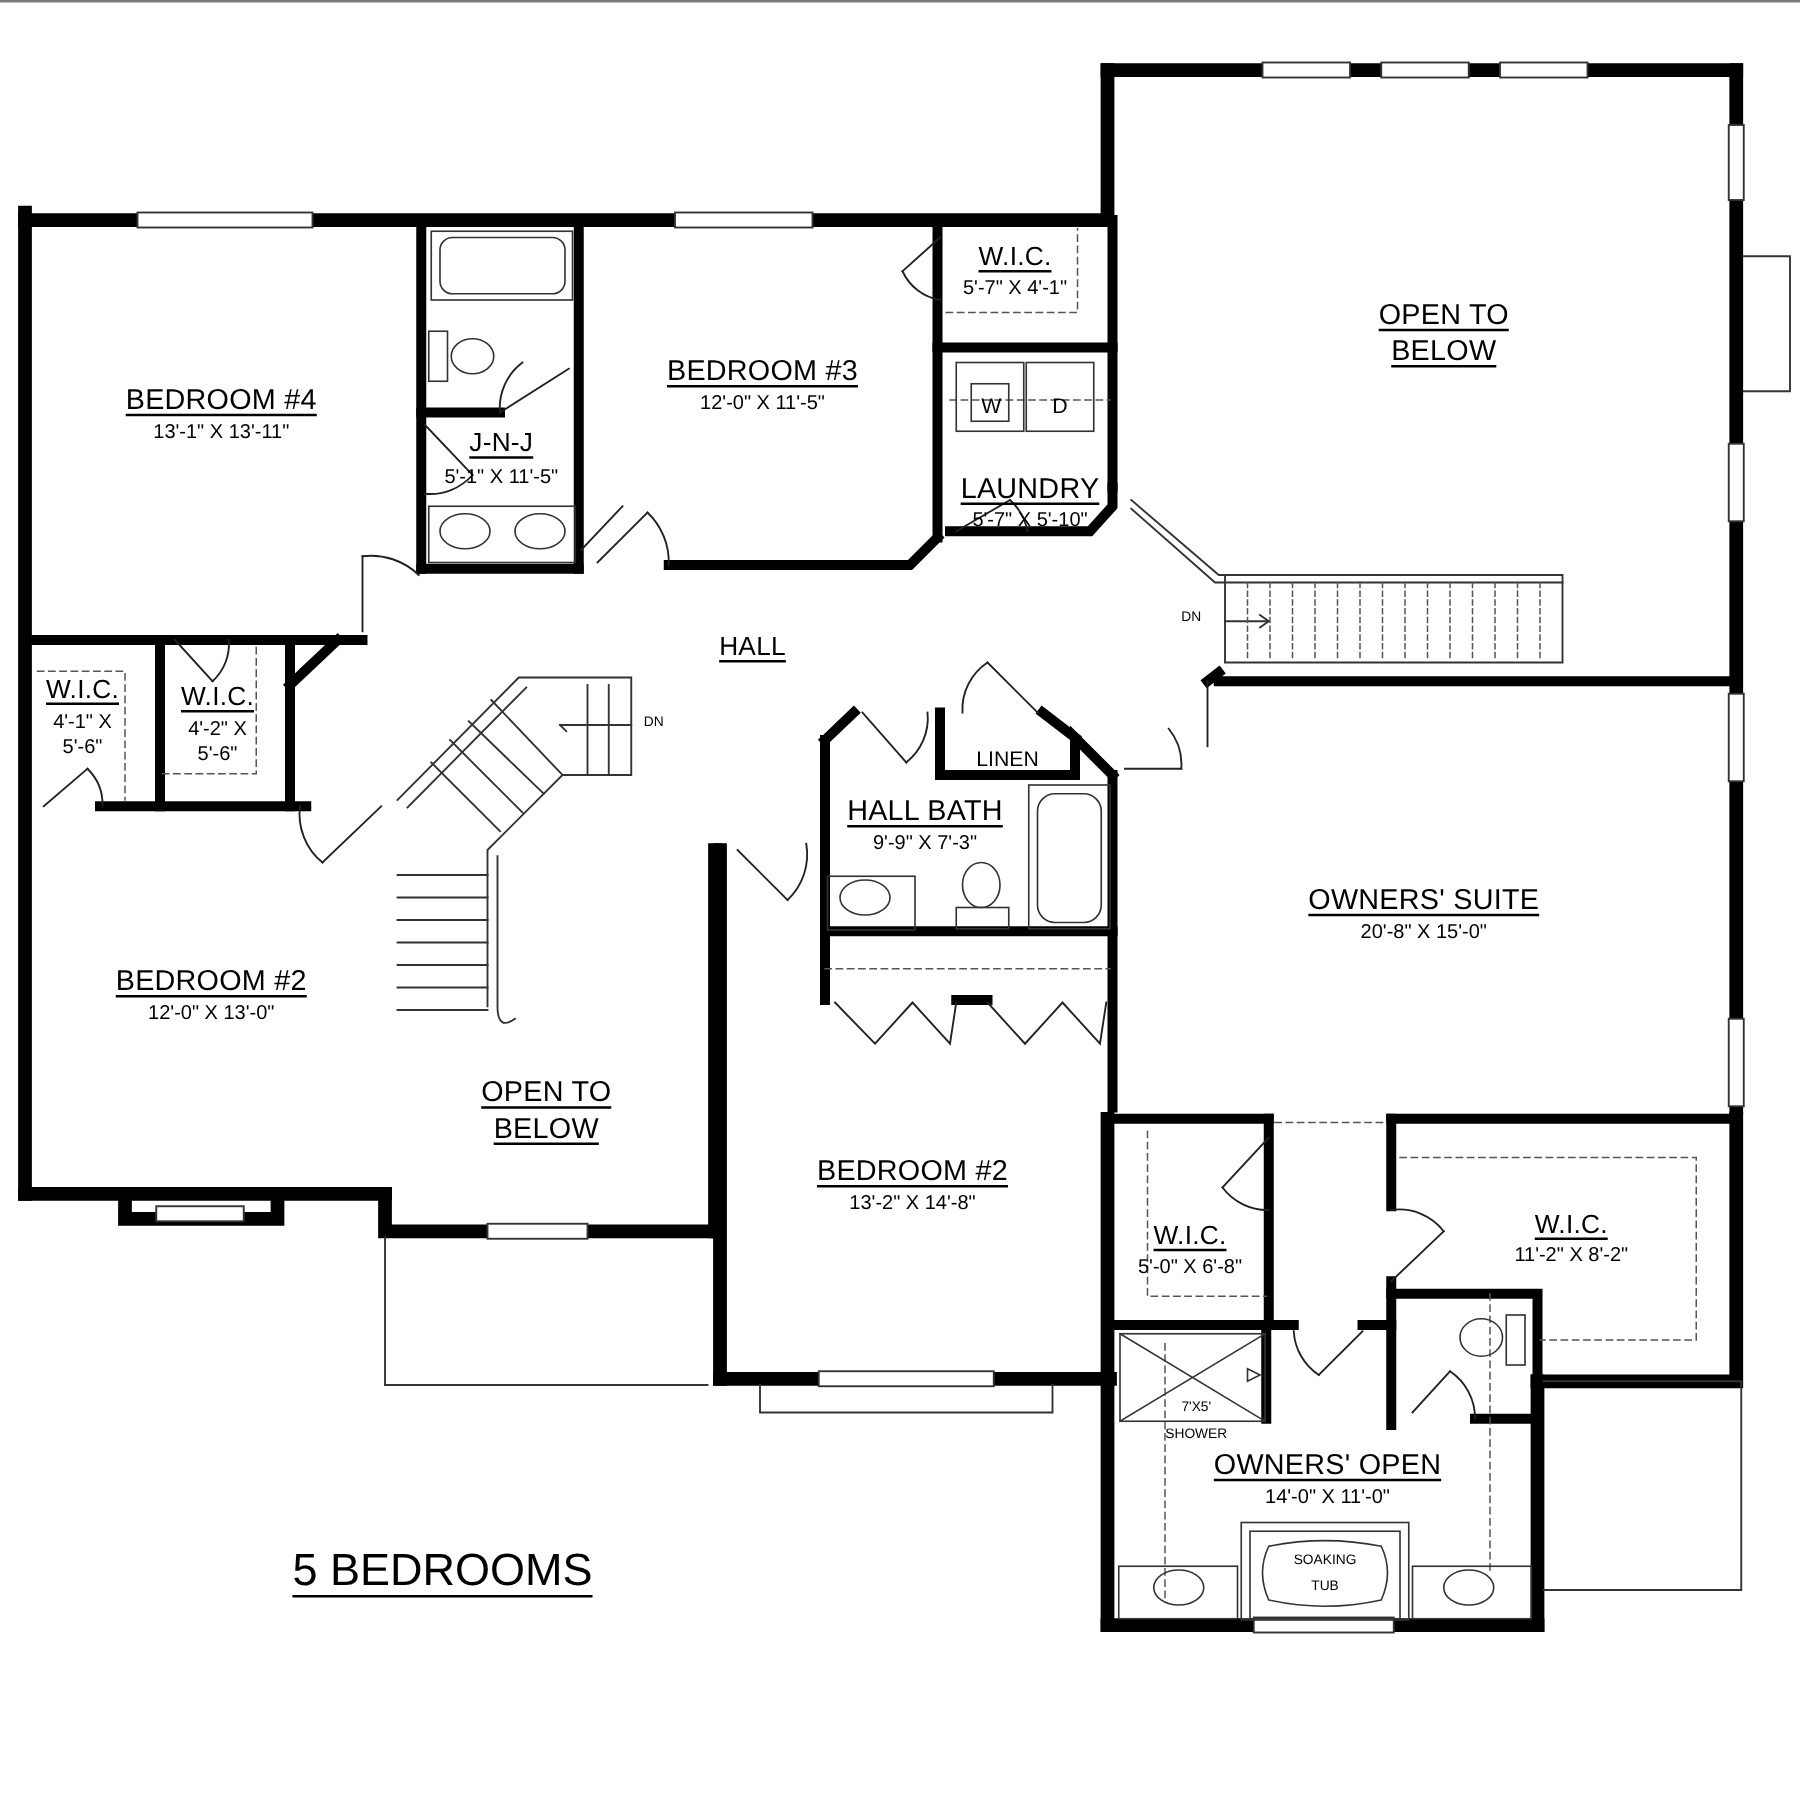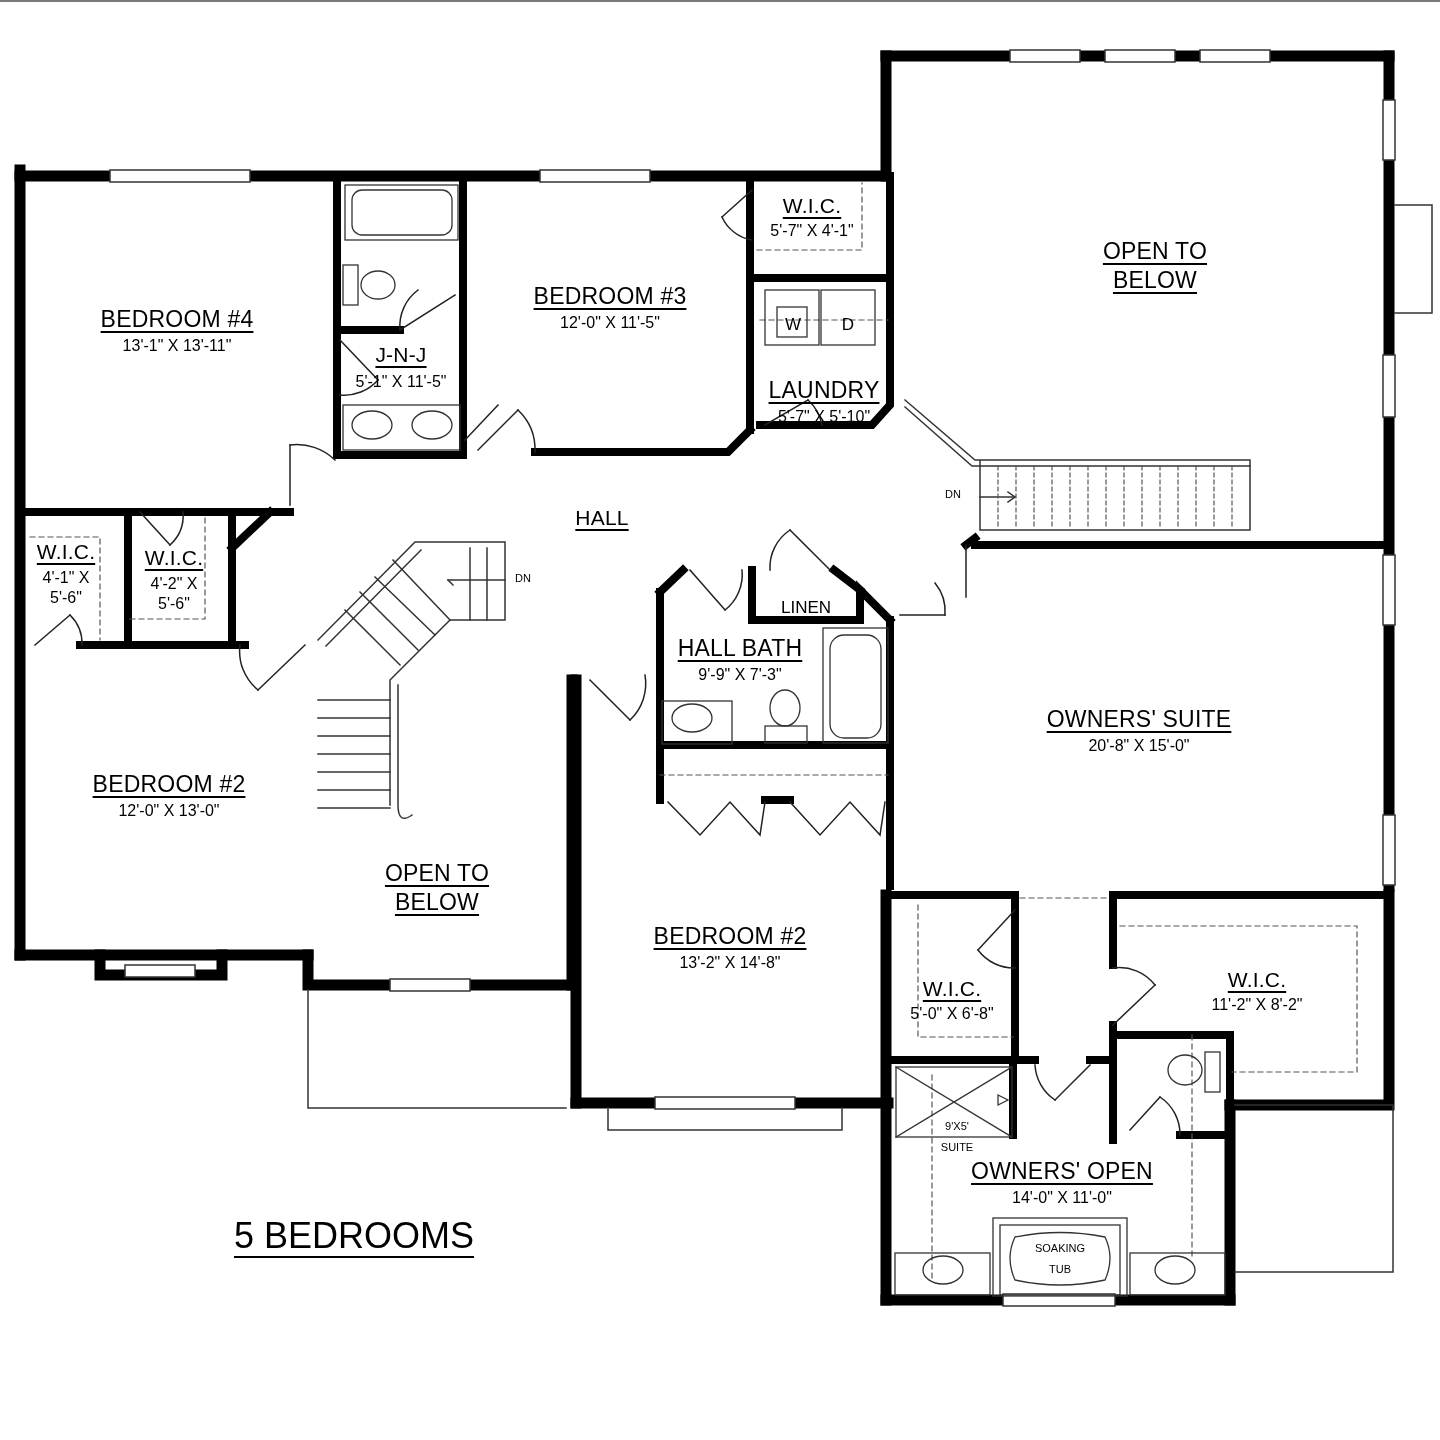--- a/index.html
+++ b/index.html
@@ -6,21 +6,21 @@
   body { width:1440px; height:1440px; position:relative; overflow:hidden; font-family:"Liberation Sans", sans-serif; color:#000; }
   .topline { position:absolute; left:0; top:0; width:1440px; height:2px; background:#7a7a7a; }
   svg.plan { position:absolute; left:0; top:0; width:1440px; height:1440px; }
   .lbl { position:absolute; text-align:center; white-space:nowrap; transform:translateX(-50%); line-height:1; }
   .name { font-size:23px; text-decoration:underline; text-underline-offset:4px; text-decoration-thickness:2px; letter-spacing:0.2px; }
   .name.sm { font-size:21px; }
   .dim { font-size:16px; margin-top:7px; }
   .plain { font-size:17px; }
   .small { font-size:11px; }
   .title { font-size:50px; text-decoration:underline; text-underline-offset:10px; text-decoration-thickness:2px; }
-  .subtitle { font-size:36px; text-decoration:underline; text-underline-offset:8px; text-decoration-thickness:2px; margin-top:0; }
+  .subtitle { font-size:36px; text-decoration:underline; text-underline-offset:8px; text-decoration-thickness:2px; margin-top:20px; }
 </style>
 </head>
 <body>
 
 <div class="topline"></div>
 
 <svg class="plan" viewBox="0 0 1440 1440" xmlns="http://www.w3.org/2000/svg">
   <g fill="none" stroke="#000" stroke-linecap="square">
 
     <g stroke-width="11">
@@ -348,22 +348,22 @@
 <div class="lbl" style="left:952px; top:978px;">
   <div class="name sm">W.I.C.</div>
   <div class="dim">5'-0" X 6'-8"</div>
 </div>
 
 <div class="lbl" style="left:1257px; top:969px;">
   <div class="name sm">W.I.C.</div>
   <div class="dim">11'-2" X 8'-2"</div>
 </div>
 
-<div class="lbl small" style="left:957px; top:1121px;">9'X5'</div>
-<div class="lbl small" style="left:957px; top:1142px;">SUITE</div>
+<div class="lbl small" style="left:957px; top:1121px;">7'X5'</div>
+<div class="lbl small" style="left:957px; top:1142px;">SHOWER</div>
 
 <div class="lbl" style="left:1062px; top:1160px;">
   <div class="name">OWNERS' OPEN</div>
   <div class="dim">14'-0" X 11'-0"</div>
 </div>
 
 <div class="lbl small" style="left:1060px; top:1243px;">SOAKING</div>
 <div class="lbl small" style="left:1060px; top:1264px;">TUB</div>
 
 <div class="lbl small" style="left:523px; top:573px;">DN</div>

